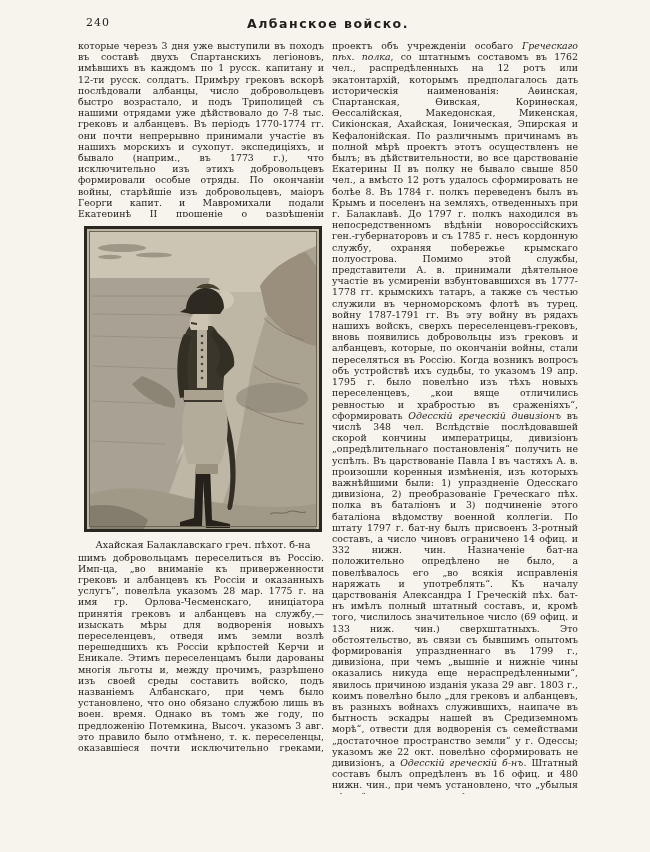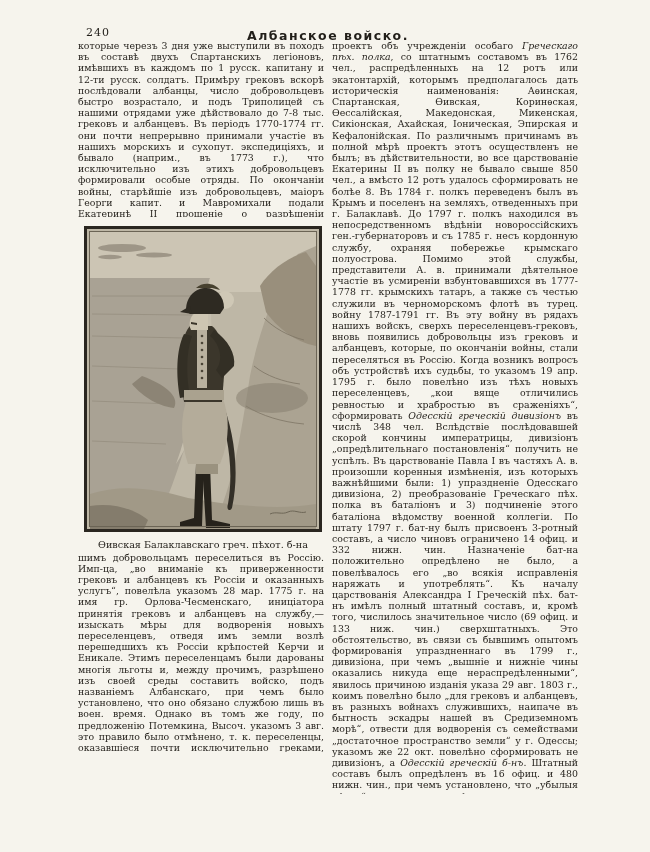--- a/index.html
+++ b/index.html
@@ -6,25 +6,25 @@
   body{
     width:650px;height:852px;
     background:#f6f4ed;
     font-family:"DejaVu Serif", serif;
     color:#211e19;
     position:relative;
     overflow:hidden;
   }
   .page{position:absolute;inset:0;}
   .page-number{
-    position:absolute;left:86px;top:26px;
+    position:absolute;left:86px;top:16px;
     font-size:11px;letter-spacing:1px;
   }
   .header-title{
-    position:absolute;left:78px;top:28px;width:500px;
+    position:absolute;left:78px;top:16px;width:500px;
     text-align:center;
     font-family:"DejaVu Sans", sans-serif;
     font-weight:bold;font-size:12.5px;letter-spacing:1.5px;
   }
   .col{position:absolute;top:40px;}
   .col-left{left:78px;width:246px;}
   .col-right{left:332px;width:246px;height:754px;overflow:hidden;}
   p.body-text{
     margin:0;
     font-size:9.4px;line-height:11.2px;
@@ -133,21 +133,21 @@
           <path d="M96,86 L106,80 L108,88 Z" fill="#2e2a22"></path>
           <path d="M112,62 C118,56 130,56 136,64 L128,62 Z" fill="#47412f"></path>
         </g>
 
         <path d="M186,288 C192,285 198,289 204,286 C210,283 216,288 222,286" stroke="#6e6757" stroke-width="1" fill="none"></path>
 
         <rect x="5.5" y="5.5" width="227" height="295" fill="none" stroke="#6b6455" stroke-width="1"></rect>
         <rect x="1.5" y="1.5" width="235" height="303" fill="none" stroke="#2a2620" stroke-width="3"></rect>
       </svg>
       <figcaption class="caption">
-        <div>Ѳивская Балаклавскаго греч. пѣхот. б-на</div>
+        <div>Ахайская Балаклавскаго греч. пѣхот. б-на</div>
       </figcaption>
     </figure>
 
     <p class="body-text para-bottom">шимъ добровольцамъ переселиться въ Россію. Имп-ца, „во вниманіе къ приверженности грековъ и албанцевъ къ Россіи и оказанныхъ услугъ“, повелѣла указомъ 28 мар. 1775 г. на имя гр. Орлова-Чесменскаго, иниціатора принятія грековъ и албанцевъ на службу,—изыскать мѣры для водворенія новыхъ переселенцевъ, отведя имъ земли возлѣ перешедшихъ къ Россіи крѣпостей Керчи и Еникале. Этимъ переселенцамъ были дарованы многія льготы и, между прочимъ, разрѣшено изъ своей среды составить войско, подъ названіемъ Албанскаго, при чемъ было установлено, что оно обязано службою лишь въ воен. время. Однако въ томъ же году, по предложенію Потемкина, Высоч. указомъ 3 авг. это правило было отмѣнено, т. к. переселенцы, оказавшіеся почти исключительно греками, пожелали нести службу и въ мирное время. Въ виду этого, императрица утвердила</p>
   </div>
 
   <div class="col col-right">
     <p class="body-text"><span>проектъ объ учрежденіи особаго </span><span class="it">Греческаго пѣх. полка</span><span>, со штатнымъ составомъ въ 1762 чел., распредѣленныхъ на 12 ротъ или экатонтархій, которымъ предполагалось дать историческія наименованія: Аѳинская, Спартанская, Ѳивская, Коринѳская, Ѳессалійская, Македонская, Микенская, Сикіонская, Ахайская, Іоническая, Эпирская и Кефалонійская. По различнымъ причинамъ въ полной мѣрѣ проектъ этотъ осуществленъ не былъ; въ дѣйствительности, во все царствованіе Екатерины II въ полку не бывало свыше 850 чел., а вмѣсто 12 ротъ удалось сформировать не болѣе 8. Въ 1784 г. полкъ переведенъ былъ въ Крымъ и поселенъ на земляхъ, отведенныхъ при г. Балаклавѣ. До 1797 г. полкъ находился въ непосредственномъ вѣдѣніи новороссійскихъ ген.-губернаторовъ и съ 1785 г. несъ кордонную службу, охраняя побережье крымскаго полуострова. Помимо этой службы, представители А. в. принимали дѣятельное участіе въ усмиреніи взбунтовавшихся въ 1777-1778 гг. крымскихъ татаръ, а также съ честью служили въ черноморскомъ флотѣ въ турец. войну 1787-1791 гг. Въ эту войну въ рядахъ нашихъ войскъ, сверхъ переселенцевъ-грековъ, вновь появились добровольцы изъ грековъ и албанцевъ, которые, по окончаніи войны, стали переселяться въ Россію. Когда возникъ вопросъ объ устройствѣ ихъ судьбы, то указомъ 19 апр. 1795 г. было повелѣно изъ тѣхъ новыхъ переселенцевъ, „кои вяще отличились ревностью и храбростью въ сраженіяхъ“, сформировать </span><span class="it">Одесскій греческій дивизіонъ</span><span> въ числѣ 348 чел. Вслѣдствіе послѣдовавшей скорой кончины императрицы, дивизіонъ „опредѣлительнаго постановленія“ получить не успѣлъ. Въ царствованіе Павла I въ частяхъ А. в. произошли коренныя измѣненія, изъ которыхъ важнѣйшими были: 1) упраздненіе Одесскаго дивизіона, 2) преобразованіе Греческаго пѣх. полка въ баталіонъ и 3) подчиненіе этого баталіона вѣдомству военной коллегіи. По штату 1797 г. бат-ну былъ присвоенъ 3-ротный составъ, а число чиновъ ограничено 14 офиц. и 332 нижн. чин. Назначеніе бат-на положительно опредѣлено не было, а повелѣвалось его „во всякія исправленія наряжать и употреблять“. Къ началу царствованія Александра I Греческій пѣх. бат-нъ имѣлъ полный штатный составъ, и, кромѣ того, числилось значительное число (69 офиц. и 133 ниж. чин.) сверхштатныхъ. Это обстоятельство, въ связи съ бывшимъ опытомъ формированія упраздненнаго въ 1799 г., дивизіона, при чемъ „вышніе и нижніе чины оказались никуда еще нераспредѣленными“, явилось причиною изданія указа 29 авг. 1803 г., коимъ повелѣно было „для грековъ и албанцевъ, въ разныхъ войнахъ служившихъ, наипаче въ бытность эскадры нашей въ Средиземномъ морѣ“, отвести для водворенія съ семействами „достаточное пространство земли“ у г. Одессы; указомъ же 22 окт. повелѣно сформировать не дивизіонъ, а </span><span class="it">Одесскій греческій б-нъ</span><span>. Штатный составъ былъ опредѣленъ въ 16 офиц. и 480 нижн. чин., при чемъ установлено, что „убылыя мѣста“ должно замѣщать или вновь водворяющимися греками и албанцами, или ихъ дѣтьми. Къ 18 мая 1804 г. Одесскій баталіонъ былъ уже сформированъ, но наличный составъ оказался лишь 2 штабъ и 14 оберъ-офицеровъ и 160 нижн. чин. Въ отли-</span></p>
   </div>
 

